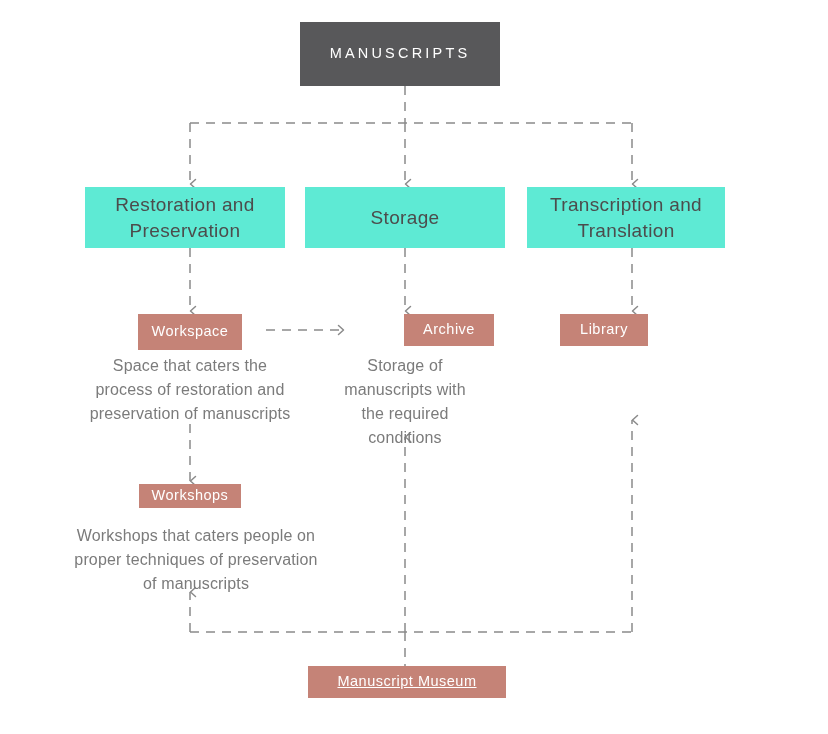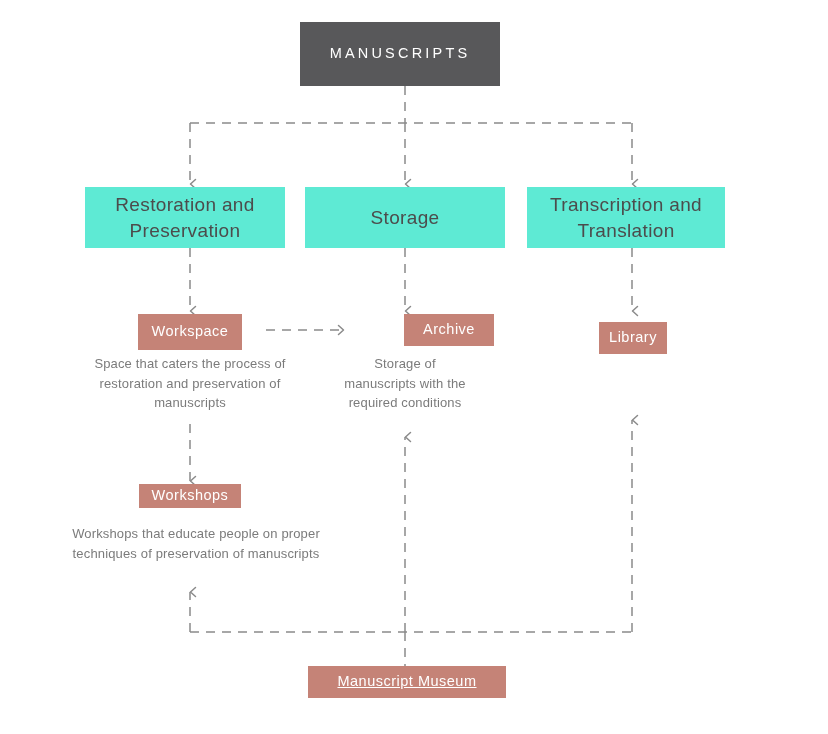--- a/index.html
+++ b/index.html
@@ -51,21 +51,21 @@
   .node-sub {
     background: #c58377;
     color: #ffffff;
     font-size: 14.5px;
     letter-spacing: 0.5px;
     font-weight: 400;
   }
   .caption {
     position: absolute;
     color: #7b7b7b;
-    font-size: 13px;
+    font-size: 16px;
     line-height: 1.5;
     text-align: center;
     letter-spacing: 0.15px;
   }
 </style>
 </head>
 <body>
 
 <div id="canvas">
 
@@ -133,32 +133,32 @@
   </div>
 
   <div class="node node-sub" style="left:138px; top:314px; width:104px; height:36px;">
     <span>Workspace</span>
   </div>
 
   <div class="node node-sub" style="left:360px; top:314px; width:90px; height:32px;margin-left:44px;">
     <span>Archive</span>
   </div>
 
-  <div class="node node-sub" style="left:599px; top:314px; width:68px; height:32px;margin-top:8px;">
+  <div class="node node-sub" style="left:560px; top:314px; width:88px; height:32px;">
     <span>Library</span>
   </div>
 
   <div class="node node-sub" style="left:139px; top:484px; width:102px; height:24px;">
     <span>Workshops</span>
   </div>
 
   <div class="caption" style="left:85px; top:354px; width:210px;">Space that caters the process of restoration and preservation of manuscripts</div>
 
   <div class="caption" style="left:343px; top:354px; width:124px;">Storage of manuscripts with the required conditions</div>
 
 
-  <div class="caption" style="left:70px; top:524px; width:252px;">Workshops that educate people on proper techniques of preservation of manuscripts</div>
+  <div class="caption" style="left:70px; top:524px; width:252px;">Workshops that caters people on proper techniques of preservation of manuscripts</div>
 
   <div class="node node-sub" style="left:308px; top:666px; width:198px; height:32px;text-decoration:underline;">
     <span>Manuscript Museum</span>
   </div>
 
 </div>
 
 </body></html>

